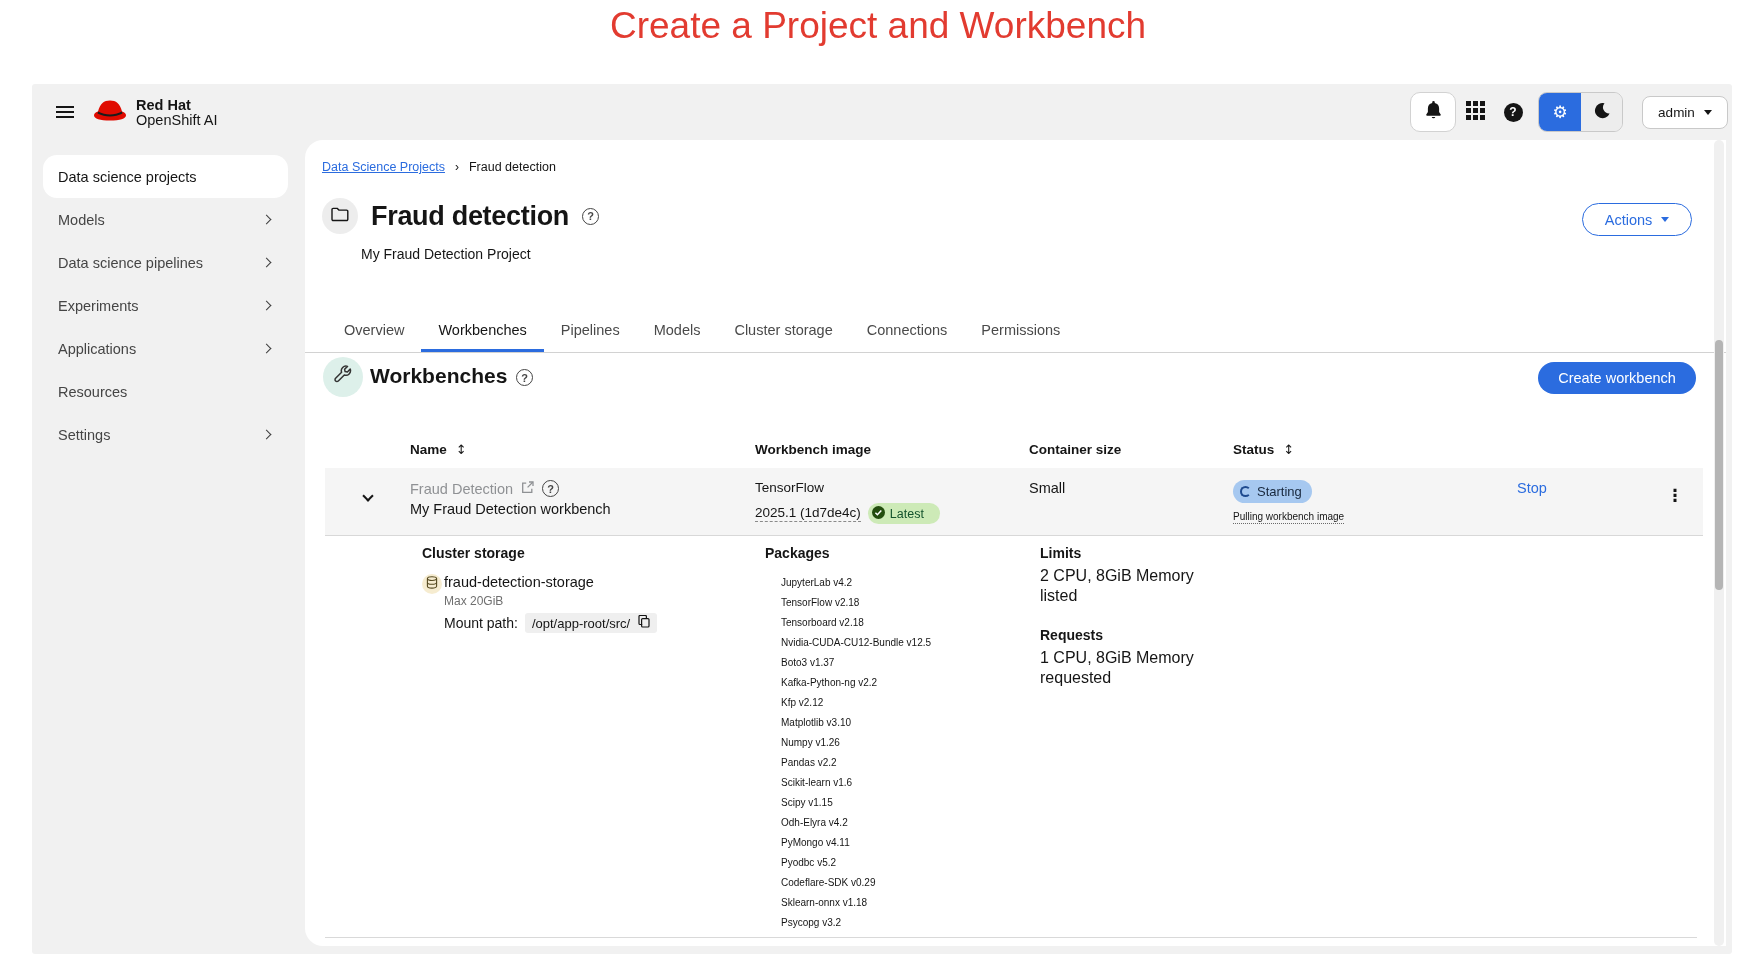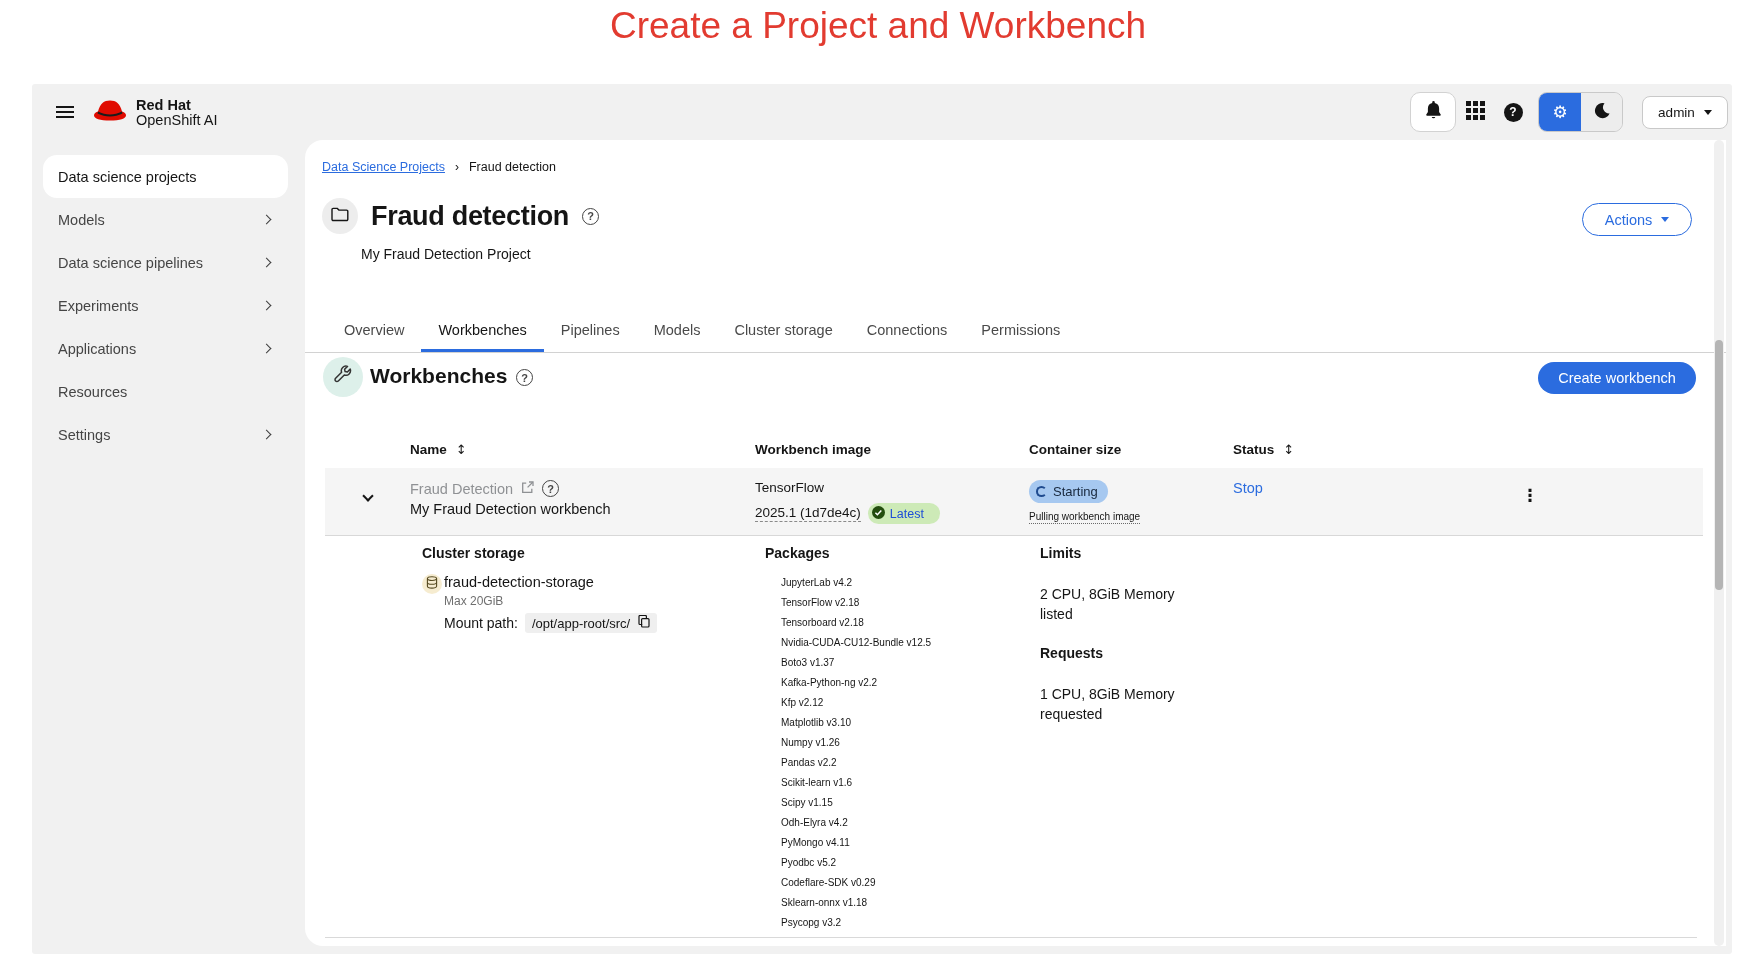--- a/index.html
+++ b/index.html
@@ -83,21 +83,21 @@
   .td { padding-top:12px; font-size:14.5px; }
   .td-expand { display:flex; justify-content:center; padding-top:16px; }
   .expand-btn { width:28px; height:28px; display:flex; align-items:center; justify-content:center; }
   .chev-down { width:8px; height:8px; border-right:2px solid #151515; border-bottom:2px solid #151515; transform:rotate(45deg); margin-top:-4px; }
   .name-line1 { display:flex; align-items:center; gap:8px; color:#8f9194; }
   .name-line2 { margin-top:4px; color:#151515; }
   .img-name { font-size:13.5px; }
   .img-line2 { display:flex; align-items:center; gap:7px; margin-top:8px; }
   .version { font-size:13.5px; border-bottom:1px dashed #8a8a8a; padding-bottom:1px; }
   .latest { height:21px; border-radius:11px; background:#cdeab7; display:inline-flex; align-items:center; gap:5px;
-            padding:0 16px 0 4px; font-size:12.5px; color:#1d4ed8; }
+            padding:0 16px 0 4px; font-size:12.5px; color:#14532d; }
   .status-pill { display:inline-flex; height:23px; border-radius:12px; background:#a6c8f0; align-items:center; gap:6px;
                  padding:0 10px 0 7px; font-size:13px; color:#17273c; }
   .spinner { width:11px; height:11px; border-radius:50%; border:2px solid #1f4b8f; border-right-color:transparent; }
   .status-detail { margin-top:8px; font-size:10px; display:inline-block; border-bottom:1px dotted #6a6a6a; padding-bottom:1px; }
   .stop-link { color:#2b6cdf; font-size:14.5px;margin-top:33px; }
   .kebab-btn { width:26px; height:30px; font-family:"DejaVu Sans",sans-serif; font-size:17px; font-weight:700;
                display:flex; align-items:center; justify-content:center; margin-top:4px; }
 
   
   .details { position:absolute; left:20px; right:29px; top:396px; height:402px; overflow:hidden; border-bottom:1px solid #d9d9d9; }
@@ -106,21 +106,21 @@
   .dcol-packages { left:440px; width:300px; }
   .dcol-resources{ left:715px; width:180px; }
   .dhead { font-size:14px; font-weight:700; margin:9px 0 0; }
   .storage-item { display:flex; gap:2px; margin-top:13px; }
   .db-circle { width:20px; height:20px; border-radius:50%; background:#f6ecd0; display:flex; align-items:center; justify-content:center; flex:none; }
   .storage-name { font-size:14.5px; }
   .storage-max { font-size:12px; color:#6f6f6f; margin-top:4px; }
   .mount-row { margin-top:5px; font-size:14px; display:flex; align-items:center; gap:7px; }
   .mount-chip { background:#efefef; border-radius:3px; padding:2px 7px; display:inline-flex; align-items:center; gap:8px; font-size:13px; }
   .pkg-list { list-style:none; margin:12px 16px 0; padding:0; font-size:10px; line-height:20px; }
-  .res-text { margin:23px 0 0; font-size:14px; line-height:20px; width:162px; }
+  .res-text { margin:5px 0 0; font-size:16px; line-height:20px; width:162px; }
   .dhead.requests { margin-top:21px; }
 
   
   .scrollbar { position:absolute; right:2px; top:0; bottom:0; width:10px; background:#f0f0f0; border-radius:5px; }
   .scroll-thumb { position:absolute; left:1px; right:1px; top:200px; height:250px; background:#b5b5b5; border-radius:4px; }
 </style>
 </head>
 <body>
 
 <div class="page">
@@ -338,20 +338,23 @@
               <span class="latest">
                 <span>
                   <svg width="13" height="13" viewBox="0 0 13 13">
                     <circle cx="6.5" cy="6.5" r="6.5" fill="#234d0e"></circle>
                     <path d="M3.4 6.7 l2 2 3.9 -4.2" stroke="#fff" stroke-width="1.5" fill="none"></path>
                   </svg>
                 </span>
                 <span>Latest</span>
               </span>
             </div>
+          </div>
+          <div class="td">
+            <span>Small</span>
           </div>
           <div class="td">
             <span class="status-pill">
               <span class="spinner"></span>
               <span>Starting</span>
             </span>
             <br>
             <span class="status-detail">Pulling workbench image</span>
           </div>
           <div class="td">

